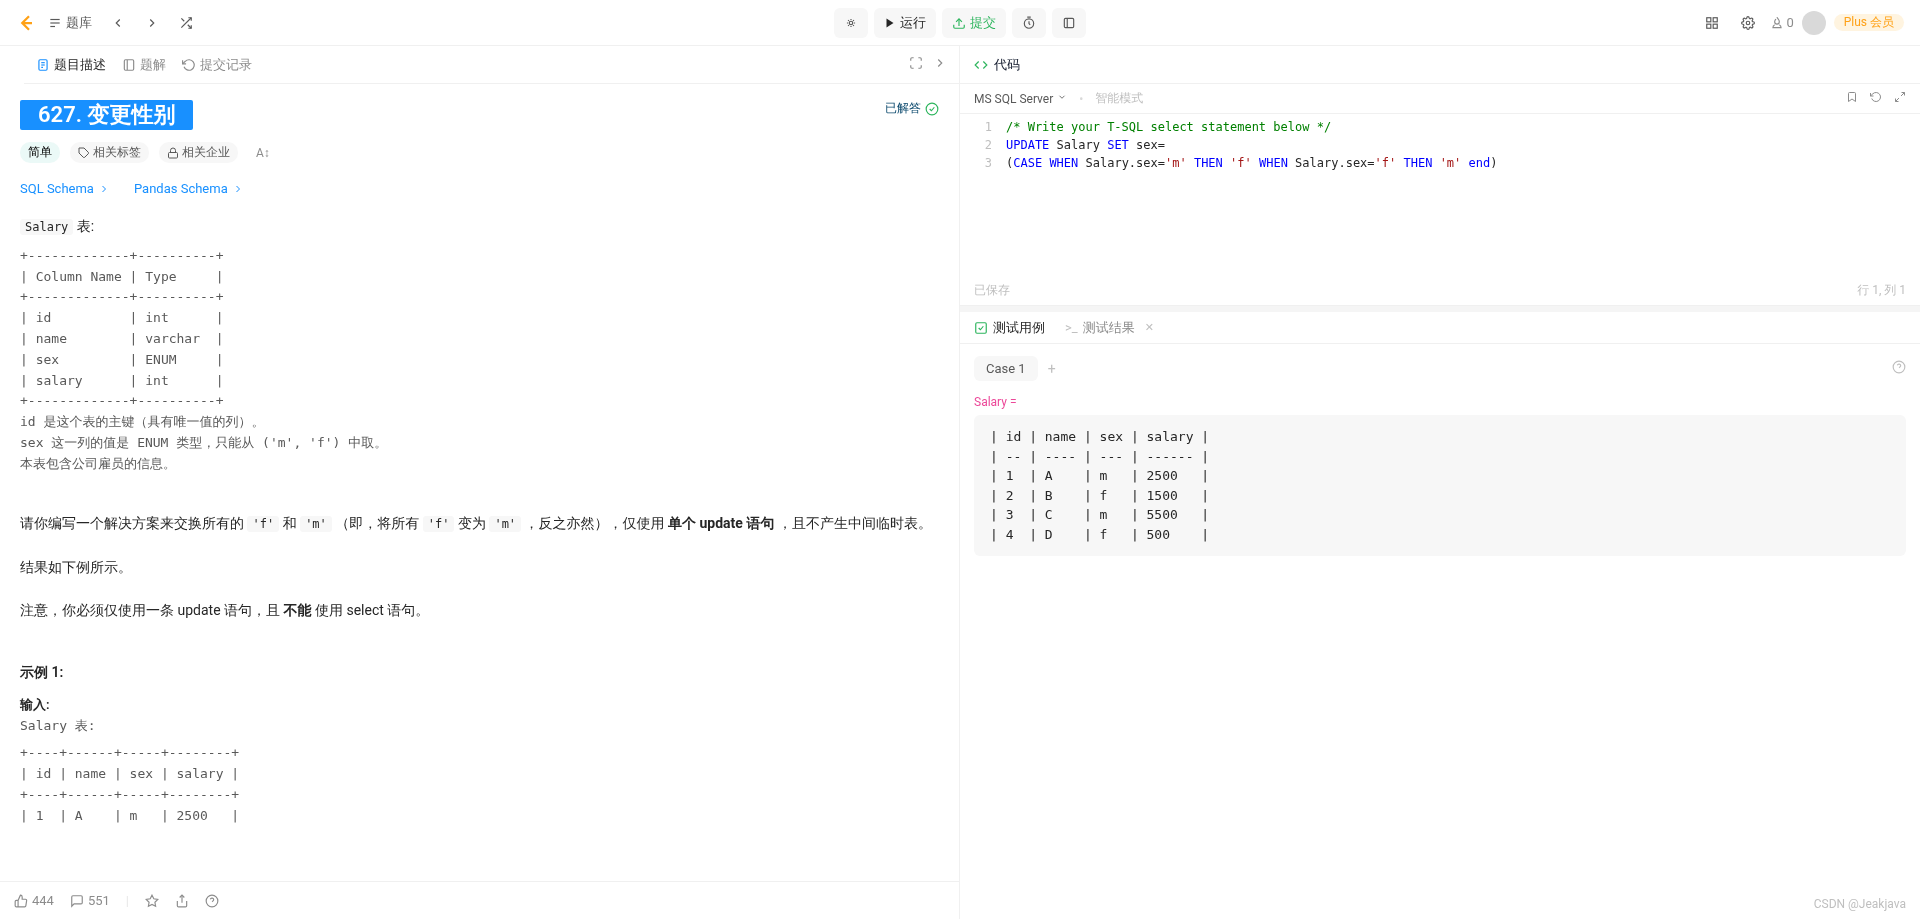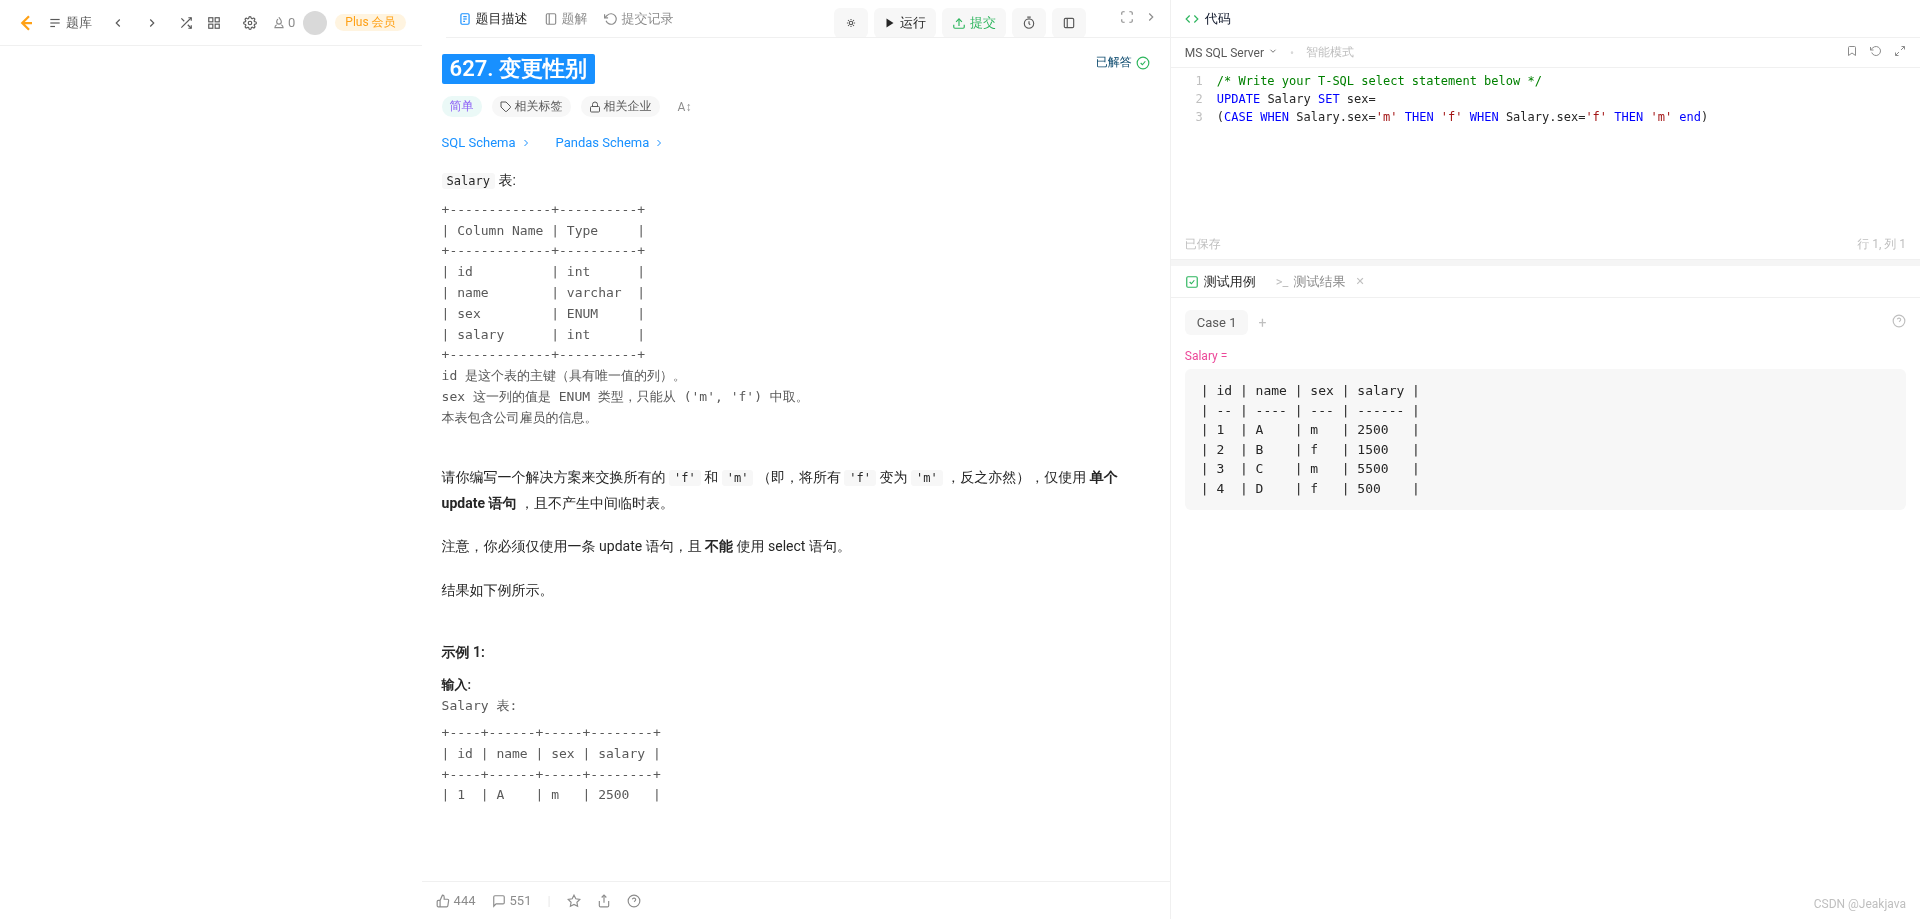--- a/index.html
+++ b/index.html
@@ -1,17 +1,17 @@
 <!DOCTYPE html>
 <html><head>
 <meta charset="utf-8">
 <style>
 * { box-sizing: border-box; margin: 0; padding: 0; }
 body { font-family: -apple-system, BlinkMacSystemFont, "Segoe UI", Roboto, "Helvetica Neue", Arial, sans-serif; font-size: 13px; color: #262626; background: #fff; overflow: hidden; }
-.app { display: flex; height: 919px; width: 1920px; }
+.app { display: flex; flex-direction: column; height: 919px; width: 1920px; }
 
 
 .topbar { display: flex; align-items: center; height: 46px; padding: 0 16px; border-bottom: 1px solid #f0f0f0; flex-shrink: 0; }
 .topbar-left { display: flex; align-items: center; gap: 6px; }
 .logo { width: 20px; height: 20px; display: inline-flex; align-items: center; justify-content: center; color: #ffa116; font-size: 18px; font-weight: bold; }
 .tb-btn { display: inline-flex; align-items: center; justify-content: center; min-width: 28px; height: 28px; border-radius: 4px; color: #595959; cursor: pointer; gap: 4px; padding: 0 6px; }
 .tb-label { font-size: 13px; color: #595959; }
 .topbar-center { position: absolute; left: 50%; transform: translateX(-50%); display: flex; align-items: center; gap: 6px; }
 .center-btn { display: inline-flex; align-items: center; gap: 4px; height: 30px; padding: 0 10px; border-radius: 6px; background: #f7f7f7; color: #595959; cursor: pointer; font-size: 13px; }
 .center-btn.run { color: #262626; }
@@ -32,24 +32,24 @@
 .panel-tab.active { color: #262626; border-bottom: 0; }
 .panel-tab .icon { font-size: 13px; }
 .panel-tabs-right { margin-left: auto; display: flex; gap: 10px; color: #8c8c8c; }
 .panel-tabs-right span { cursor: pointer; }
 
 
 .problem-content { flex: 1; overflow-y: auto; padding: 16px 20px 80px 20px; position: relative; }
 .problem-content::-webkit-scrollbar { width: 8px; }
 .problem-content::-webkit-scrollbar-thumb { background: #d9d9d9; border-radius: 4px; }
 .solved { float: right; color: #0c4a6e; font-size: 12px; display: inline-flex; align-items: center; gap: 4px; }
-.title { font-size: 22px; font-weight: 600; display: inline-block; background: #1890ff; color: #fff; padding: 0 8px; border-radius: 2px; }
+.title { font-size: 22px; font-weight: 600; display: inline-block; background: #1890ff; color: #fff; padding: 0 18px; border-radius: 2px; }
 .meta-row { display: flex; align-items: center; gap: 10px; margin-top: 12px; flex-wrap: wrap; }
 .tag { font-size: 12px; padding: 2px 8px; border-radius: 10px; display: inline-flex; align-items: center; gap: 3px; }
-.tag.easy { color: #8b5cf6; background: rgba(0,175,155,0.08); text-align: right; }
+.tag.easy { color: #000000; background: rgba(0,175,155,0.08); text-align: right; }
 .tag.gray { color: #595959; background: #f7f7f7; }
 .tag.font { color: #8c8c8c; }
 .schema-links { margin-top: 18px; display: flex; gap: 24px; }
 .schema-link { color: #1890ff; font-size: 13px; cursor: pointer; display: inline-flex; align-items: center; gap: 4px; }
 .body-text { font-size: 14px; line-height: 1.85; color: #262626; margin-top: 18px; }
 .body-text code { background: #f7f7f7; padding: 1px 5px; border-radius: 3px; font-family: Menlo, Monaco, Consolas, monospace; font-size: 12px; }
 .code-block { font-family: Menlo, Monaco, Consolas, monospace; font-size: 13px; line-height: 1.6; color: #595959; white-space: pre; margin-top: 6px; }
 .example-label { font-weight: 600; margin-top: 40px; font-size: 14px; }
 .example-sub { font-weight: 600; font-size: 13px; margin-top: 14px; }
 
@@ -286,24 +286,24 @@
 | sex         | ENUM     |
 | salary      | int      |
 +-------------+----------+
 id 是这个表的主键（具有唯一值的列）。
 sex 这一列的值是 ENUM 类型，只能从 ('m', 'f') 中取。
 本表包含公司雇员的信息。</div>
 
         <div class="body-text" style="margin-top:36px">
           <span>请你编写一个解决方案来交换所有的 </span><code>'f'</code><span> 和 </span><code>'m'</code><span> （即，将所有 </span><code>'f'</code><span> 变为 </span><code>'m'</code><span> ，反之亦然），仅使用 </span><b>单个 update 语句</b><span> ，且不产生中间临时表。</span>
         </div>
+        <div class="body-text">结果如下例所示。</div>
         <div class="body-text">
           <span>注意，你必须仅使用一条 update 语句，且 </span><b>不能</b><span> 使用 select 语句。</span>
         </div>
-        <div class="body-text">结果如下例所示。</div>
 
         <div class="example-label">示例 1:</div>
         <div class="example-sub">输入:</div>
         <div class="code-block" style="margin-top:2px">Salary 表:</div>
         <div class="code-block">+----+------+-----+--------+
 | id | name | sex | salary |
 +----+------+-----+--------+
 | 1  | A    | m   | 2500   |</div>
       </div>
 

